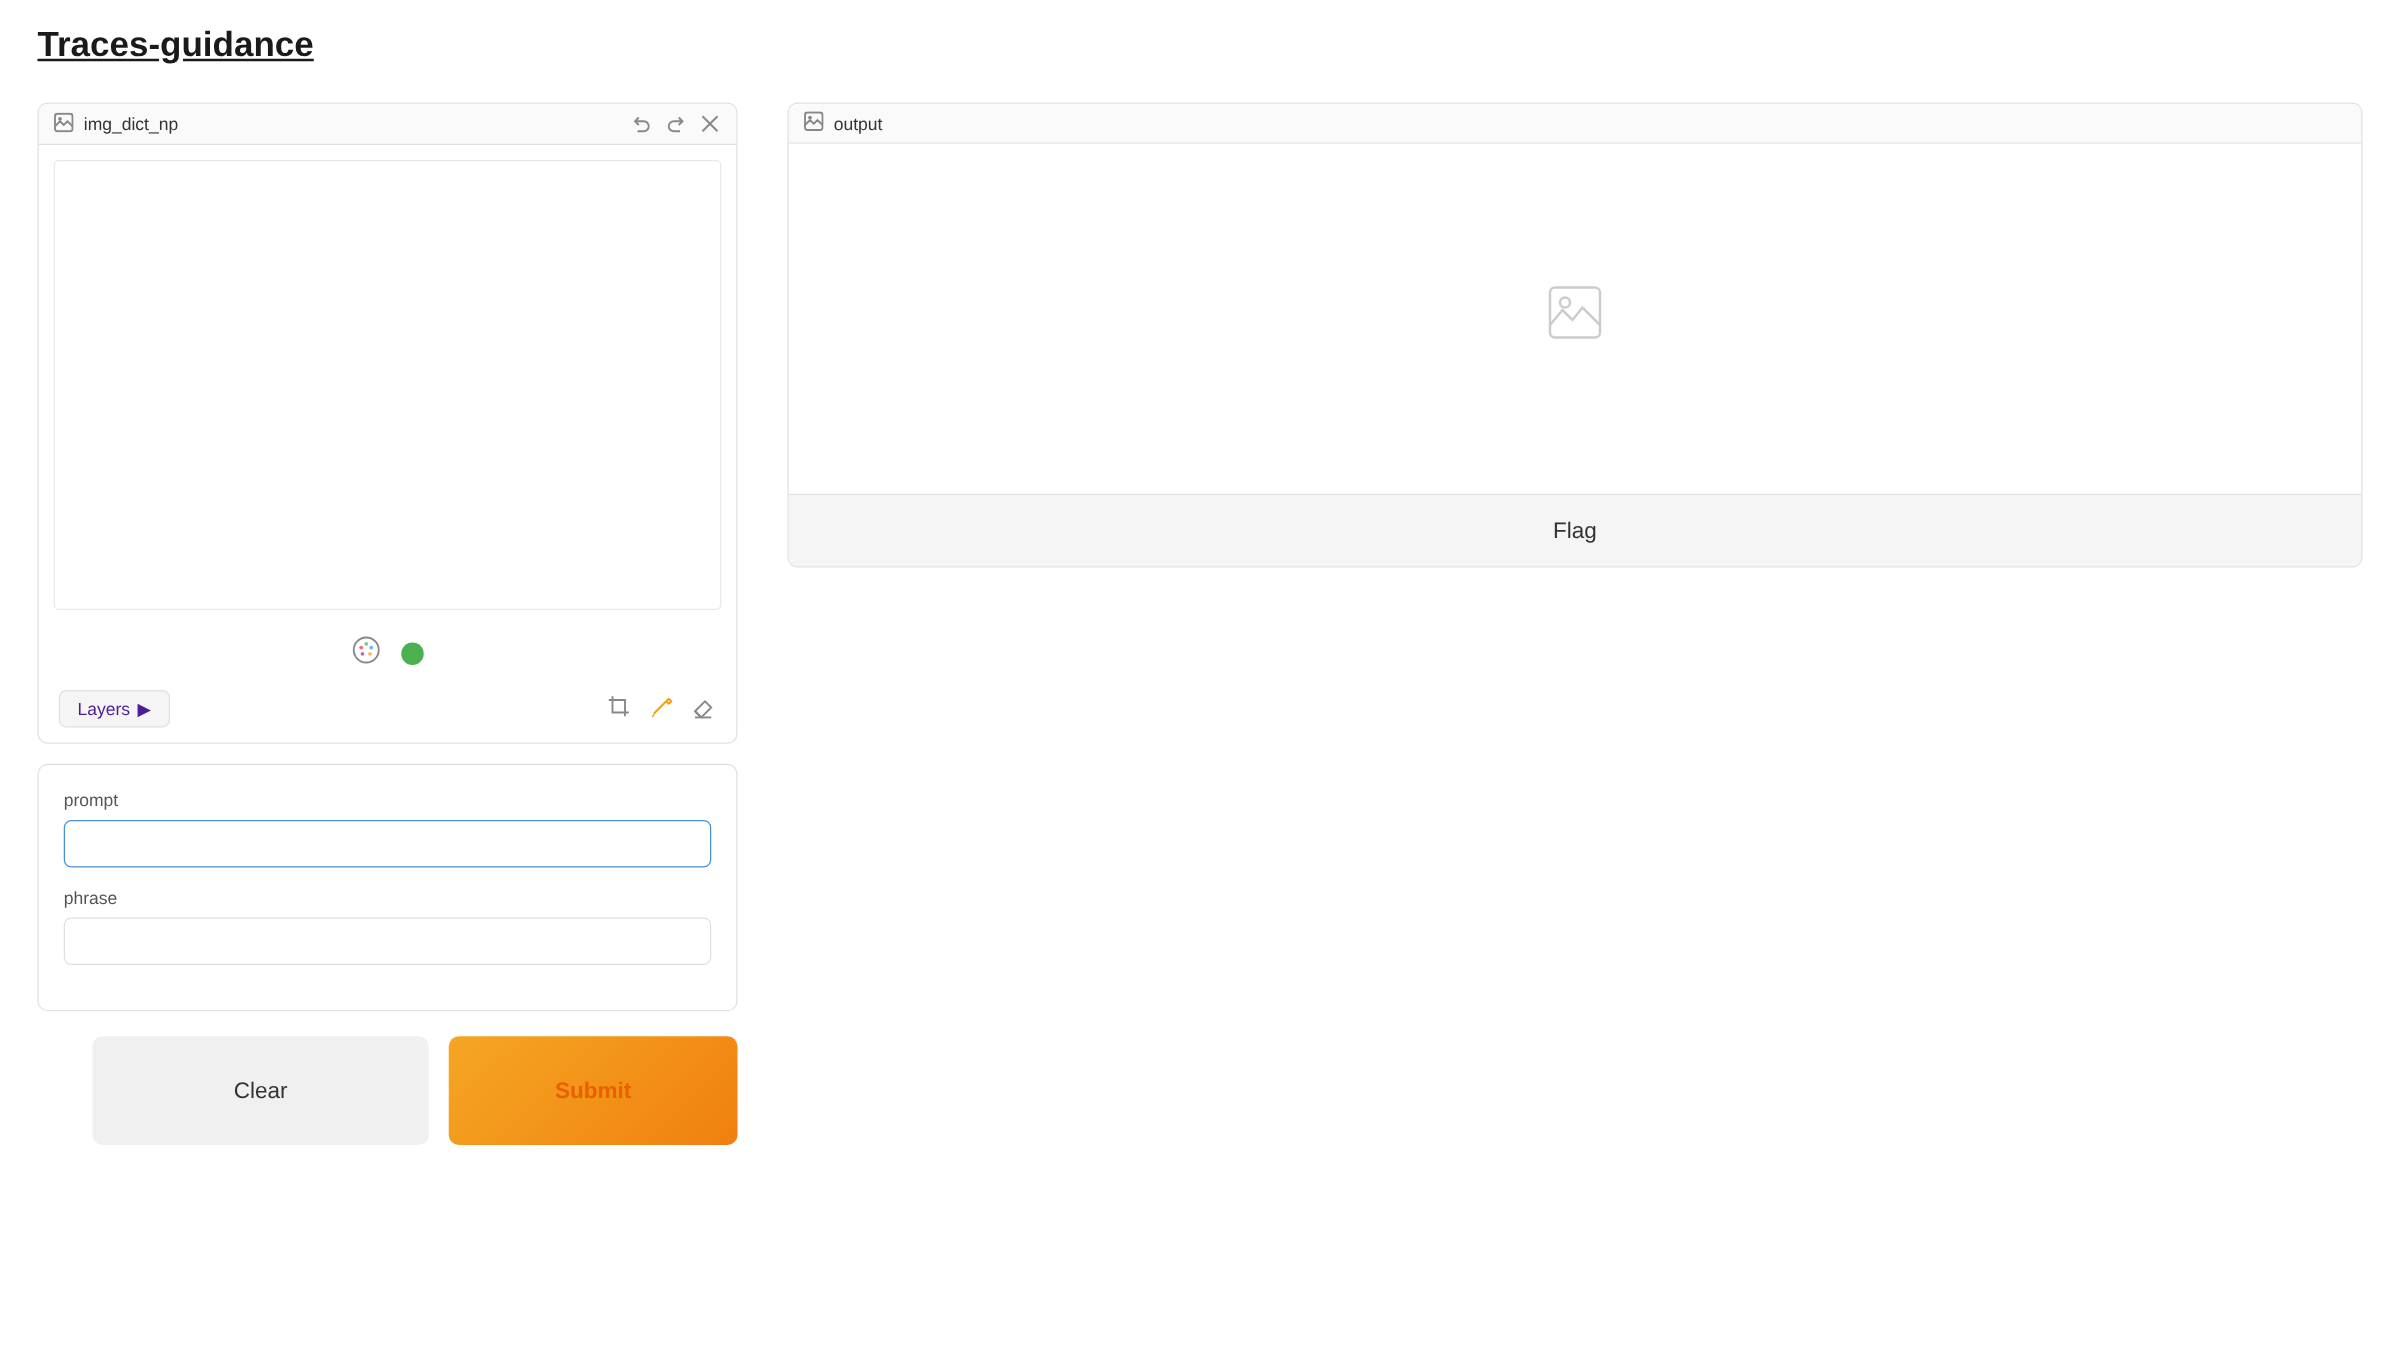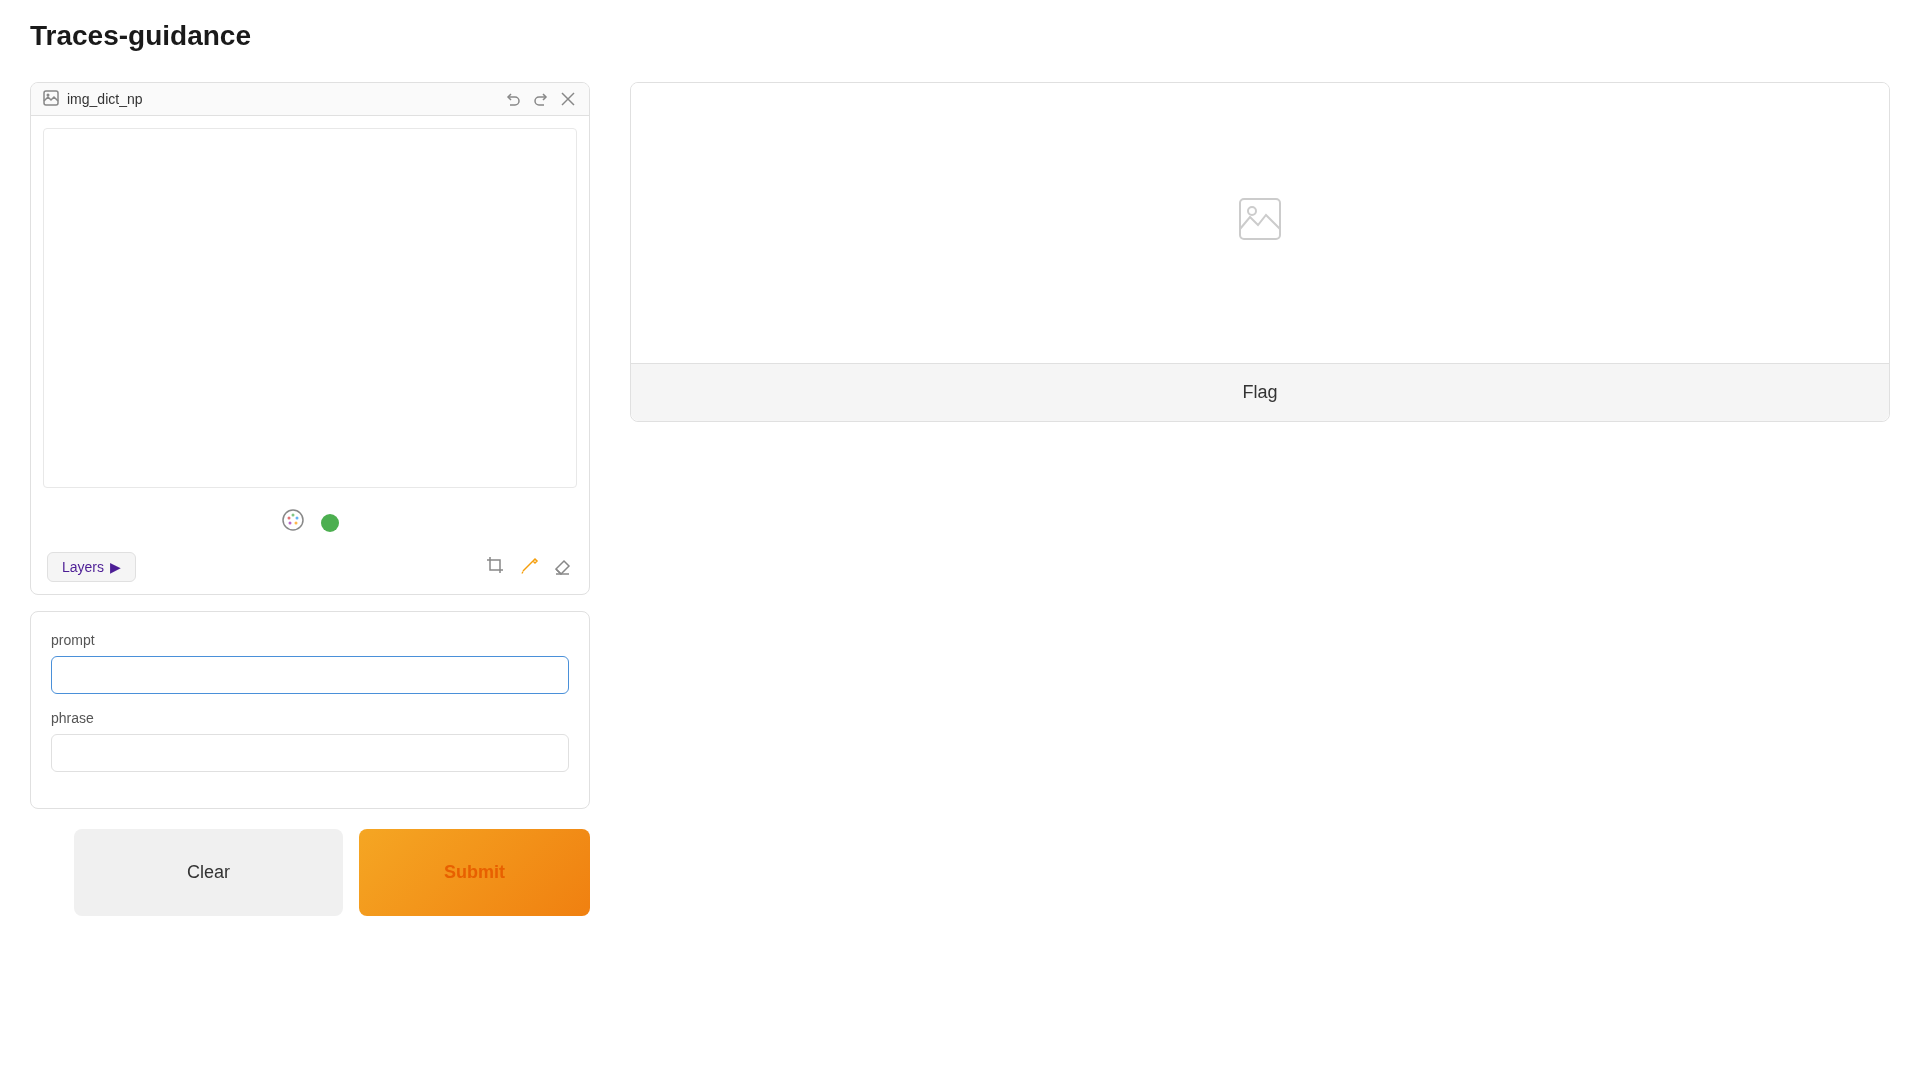--- a/index.html
+++ b/index.html
@@ -15,20 +15,21 @@
       height: 1080px;
       overflow: hidden;
       padding: 20px 30px;
     }
 
     h1 {
       font-size: 28px;
       font-weight: 600;
       color: #1a1a1a;
       margin-bottom: 30px;
+      text-decoration: underline;
     }
 
     .main-layout {
       display: flex;
       gap: 40px;
       align-items: flex-start;
     }
 
     
     .left-panel {
@@ -358,20 +359,30 @@
     </div>
 
     <div class="button-row">
       <button class="btn-clear">Clear</button>
       <button class="btn-submit">Submit</button>
     </div>
   </div>
 
   <div class="right-panel">
     <div class="output-card">
+      <div class="output-card-header">
+        <span>
+          <svg width="16" height="16" viewBox="0 0 16 16" fill="none" stroke="#888" stroke-width="1.5">
+            <rect x="1" y="1" width="14" height="14" rx="2"></rect>
+            <circle cx="5" cy="5" r="1.5" fill="#888" stroke="none"></circle>
+            <polyline points="1,11 5,7 8,10 11,7 15,11" stroke="#888" stroke-width="1.5" fill="none"></polyline>
+          </svg>
+        </span>
+        <span>output</span>
+      </div>
       <div class="output-image-area">
         <span class="output-image-placeholder">
           <svg width="48" height="48" viewBox="0 0 48 48" fill="none" stroke="#ccc" stroke-width="2">
             <rect x="4" y="4" width="40" height="40" rx="4"></rect>
             <circle cx="16" cy="16" r="4" stroke="#ccc" stroke-width="2"></circle>
             <polyline points="4,34 14,22 22,30 30,20 44,34" stroke="#ccc" stroke-width="2" fill="none"></polyline>
           </svg>
         </span>
       </div>
       <button class="flag-btn">Flag</button>

